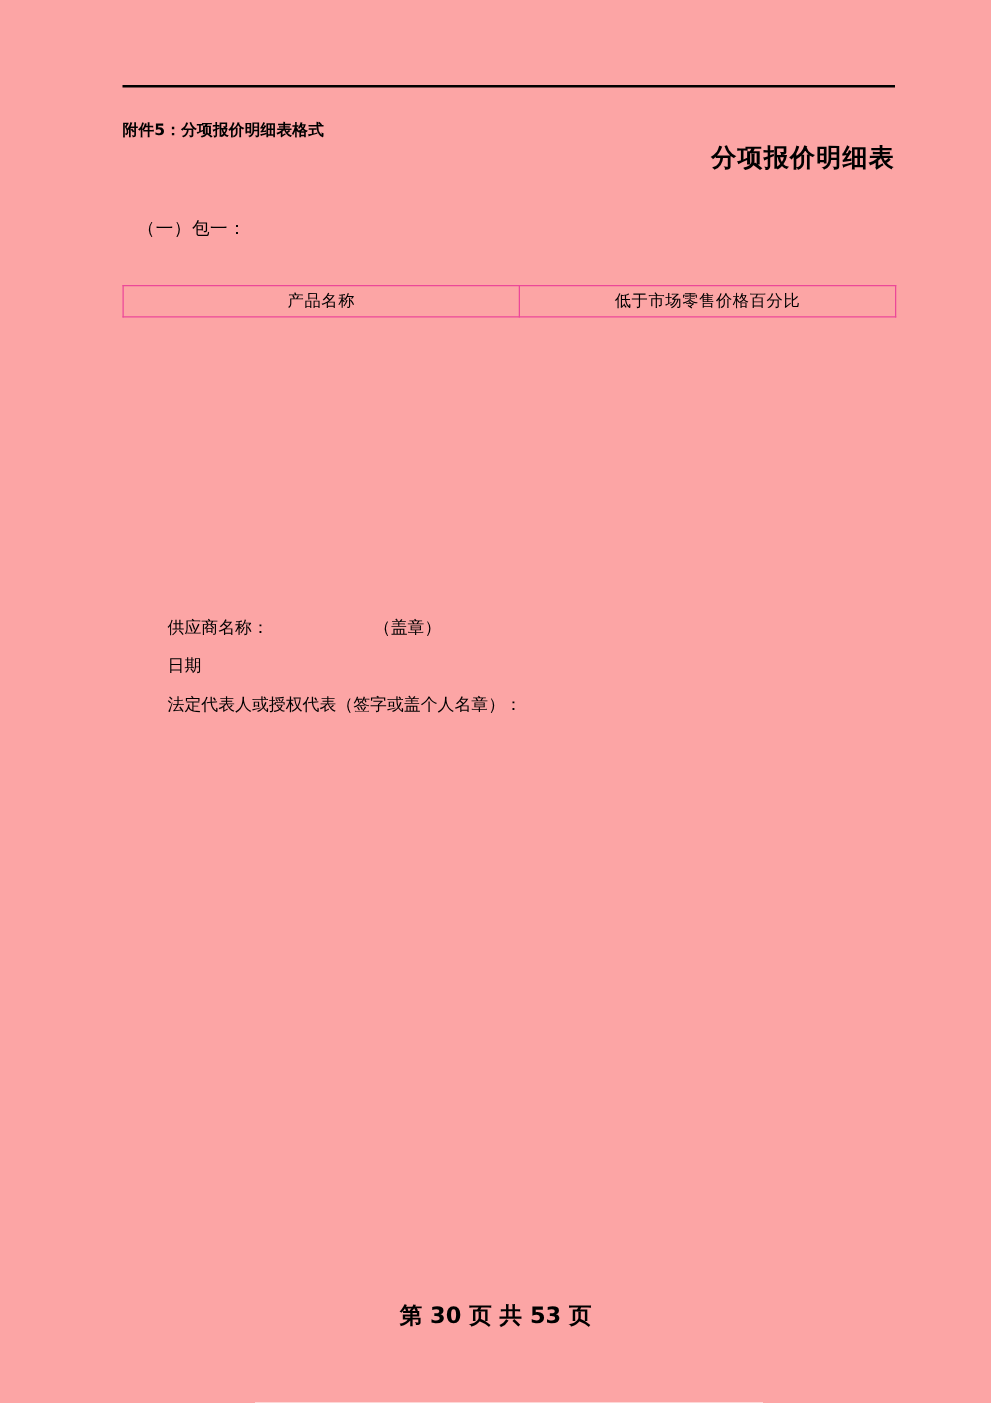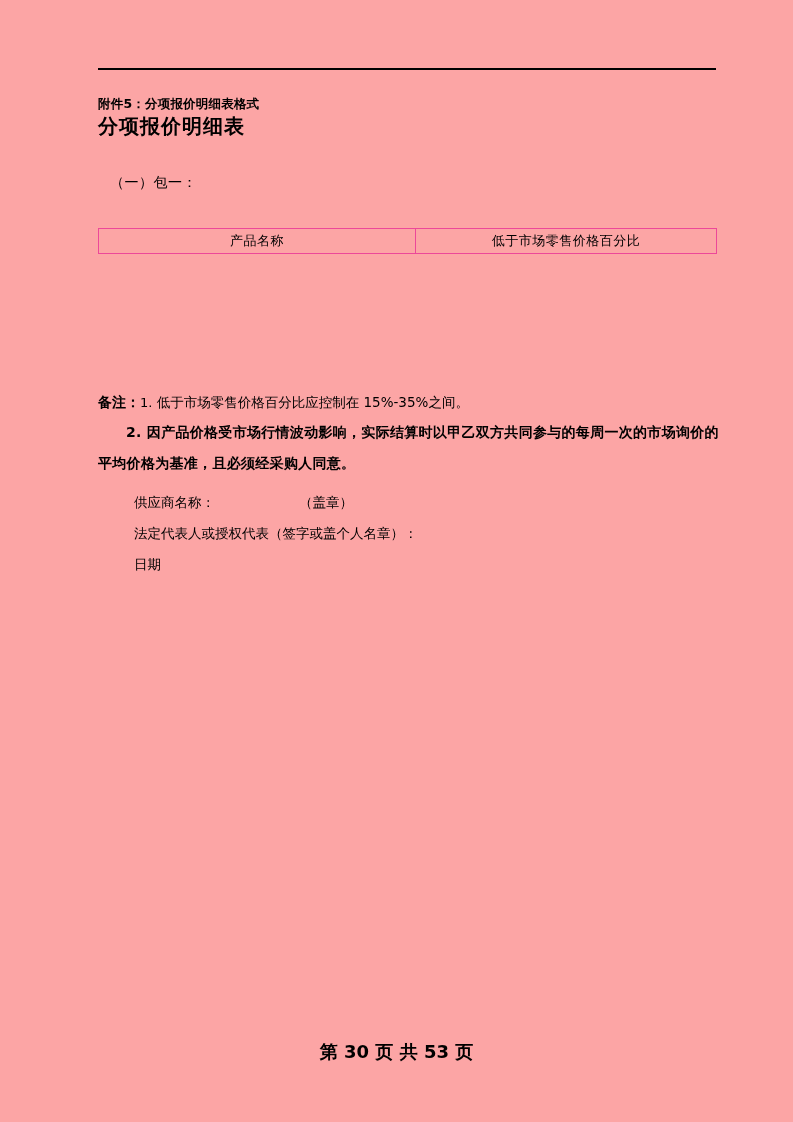--- a/index.html
+++ b/index.html
@@ -32,21 +32,21 @@
     font-size: 12.5px;
     font-weight: bold;
     letter-spacing: 0.2px;
     font-family: "DejaVu Sans", "Liberation Sans", sans-serif;
   }
   .doc-title {
     position: absolute;
     left: 98px;
     top: 113px;
     width: 618px;
-    text-align: left;
+    text-align: right;
     font-size: 20px;
     font-weight: bold;
     letter-spacing: 1px;
   }
   .package-line {
     position: absolute;
     left: 110px;
     top: 174px;
     font-size: 14px;
     letter-spacing: 0.5px;
@@ -139,33 +139,27 @@
 
   <table class="price-table">
     <tbody>
         <tr>
       <td class="col-left">产品名称</td>
       <td class="col-right">低于市场零售价格百分比</td>
     </tr>
   </tbody>
     </table>
 
-  <div class="remark-block">
-    <div class="remark-line1">
-      <span class="lead">备注：</span><span class="num">1.</span>&nbsp;<span class="txt">低于市场零售价格百分比应控制在 15%-35%之间。</span>
-    </div>
-    <div class="remark-para2">2. 因产品价格受市场行情波动影响，实际结算时以甲乙双方共同参与的每周一次的市场询价的平均价格为基准，且必须经采购人同意。</div>
-  </div>
 
   <div class="sig-block">
     <div class="sig-line">
       <span>供应商名称：</span><span class="seal">（盖章）</span>
     </div>
+    <div class="sig-line">日期</div>
     <div class="sig-line">法定代表人或授权代表（签字或盖个人名章）：</div>
-    <div class="sig-line">日期</div>
   </div>
 
   <div class="footer">
     <span>第</span>
     <span class="pg">30</span>
     <span>页 共</span>
     <span class="pg">53</span>
     <span>页</span>
   </div>
 

